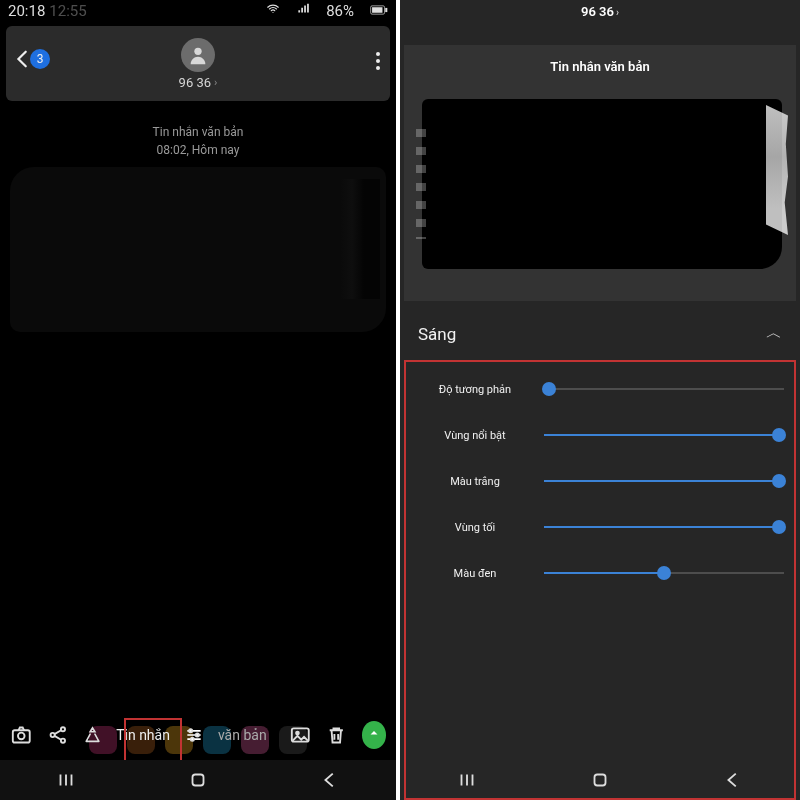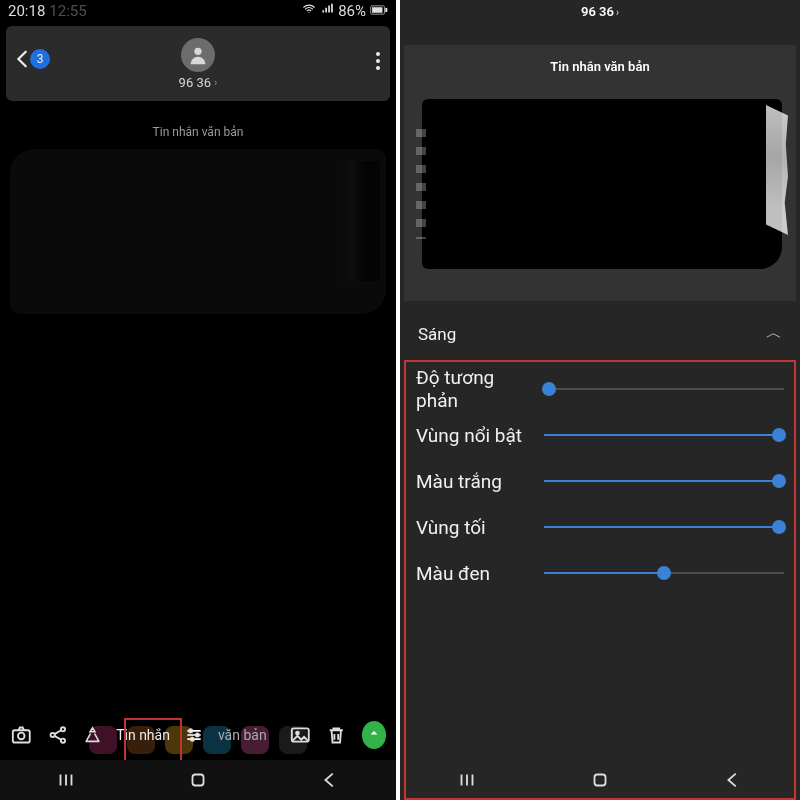--- a/index.html
+++ b/index.html
@@ -20,21 +20,21 @@
   .status {
     height: 22px;
     display: flex;
     align-items: center;
     justify-content: space-between;
     padding: 0 8px;
     font-size: 15px;
     color: #ddd;
   }
   .status .time-left { display: flex; gap: 4px; }
-  .status .right-icons { display: flex; gap: 4px; align-items: center; }
+  .status .right-icons { display: flex; gap: 16px; align-items: center; }
 
   .chat-header {
     height: 75px;
     background: #2b2b2b;
     display: flex;
     flex-direction: column;
     align-items: center;
     justify-content: center;
     position: relative;
     border-radius: 6px;
@@ -182,22 +182,22 @@
     border: 2px solid #c23333;
     margin: 0 4px;
     flex: 1;
   }
   .row {
     display:flex; align-items:center;
     height: 46px;
   }
   .row .lbl {
     width: 128px;
-    text-align: left;
-    font-size: 19px;
+    text-align: center;
+    font-size: 11px;
     color: #f0f0f0;
     padding-right: 10px;
   }
   .track {
     position: relative;
     flex: 1;
     height: 20px;
   }
   .track .base {
     position:absolute; top:50%; left:0; right:0; height:2px; background:#4d4d4d; transform:translateY(-50%);
@@ -268,20 +268,21 @@
         </svg>
     </div>
     <div class="contact-line">
       <span>96 36</span>
       <span class="chev">›</span>
     </div>
   </div>
 
   <div class="meta-block">
     <div>Tin nhắn văn bản</div>
+    <div>08:02, Hôm nay</div>
   </div>
 
   <div class="msg-area">
     <div class="smudge"></div>
   </div>
 
   <div class="app-dots">
     <div class="dot d1"></div>
       <div class="dot d2"></div>
       <div class="dot d3"></div>

